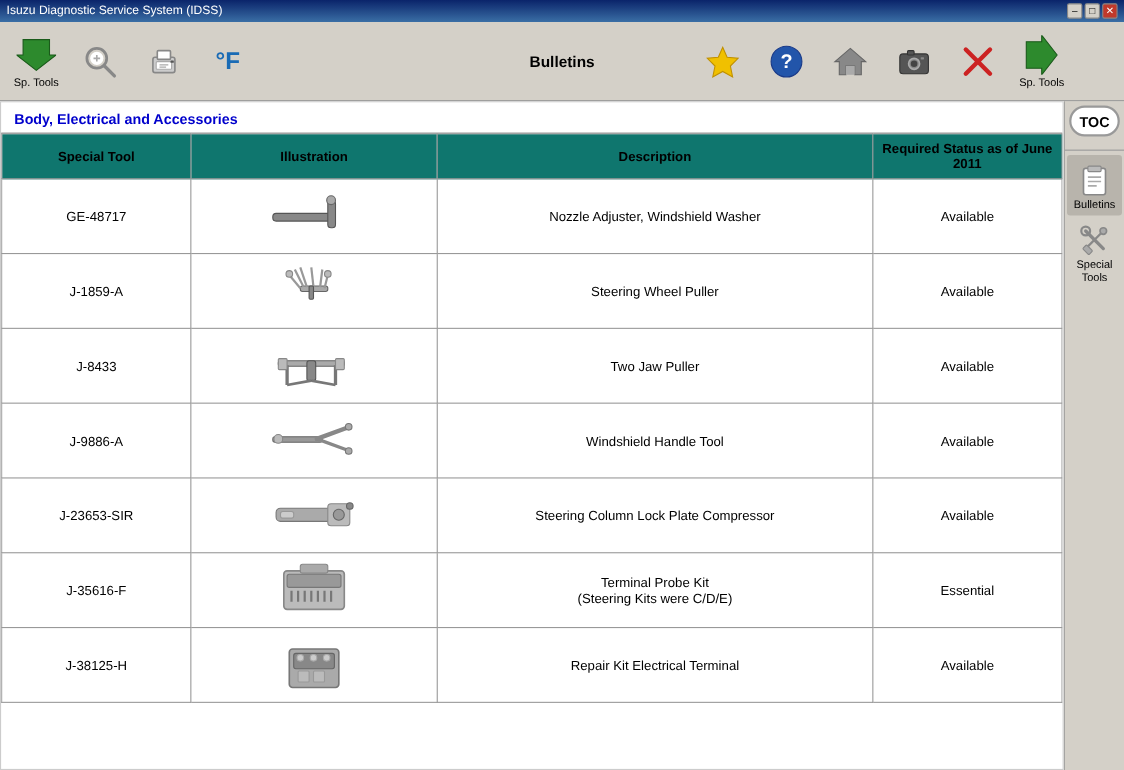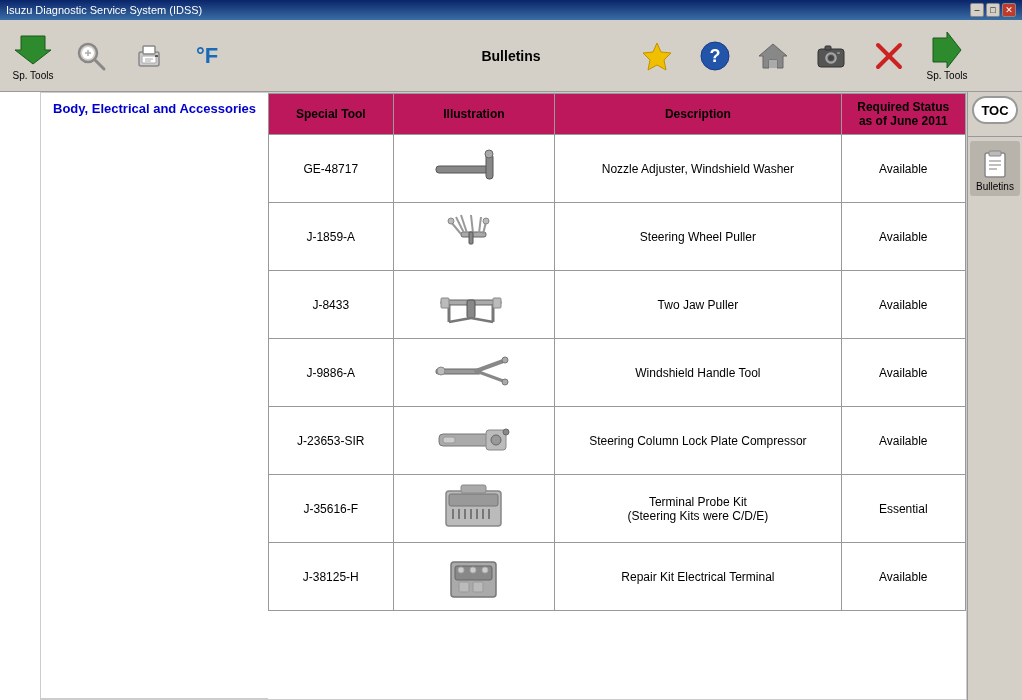--- a/index.html
+++ b/index.html
@@ -58,24 +58,23 @@
       height: calc(700px - 20px - 72px);
       background: white;
     }
 
     
     .content-pane {
       flex: 1;
       background: white;
       overflow: hidden;
       display: flex;
-      flex-direction: row;
+      flex-direction: column;
       border: 1px solid #ccc;
       position: relative;
-      margin-left: 40px;
     }
 
     .content-header {
       color: #0000cc;
       font-weight: bold;
       font-size: 13px;
       padding: 8px 12px 4px;
       border-bottom: 1px solid #ccc;
     }
 
@@ -95,21 +94,21 @@
       border-collapse: collapse;
       table-layout: fixed;
     }
     .tools-table th, .tools-table td {
       border: 1px solid #999;
       padding: 6px 8px;
       text-align: center;
       vertical-align: middle;
     }
     .tools-table th {
-      background: #be185d;
+      background: #0f766e;
       font-weight: bold;
       font-size: 12px;
     }
     .tools-table td { font-size: 12px; }
     .tools-table col:nth-child(1) { width: 100px; }
     .tools-table col:nth-child(2) { width: 130px; }
     .tools-table col:nth-child(3) { width: 230px; }
     .tools-table col:nth-child(4) { width: 100px; }
 
     .tool-illustration {
@@ -452,14 +451,27 @@
           <rect x="6" y="6" width="20" height="24" rx="2" fill="white" stroke="#888" stroke-width="1.5"></rect>
           <rect x="10" y="4" width="12" height="5" rx="1" fill="#bbb" stroke="#888" stroke-width="1"></rect>
           <line x1="10" y1="14" x2="22" y2="14" stroke="#aaa" stroke-width="1.5"></line>
           <line x1="10" y1="18" x2="22" y2="18" stroke="#aaa" stroke-width="1.5"></line>
           <line x1="10" y1="22" x2="18" y2="22" stroke="#aaa" stroke-width="1.5"></line>
         </svg>
       </div>
       <span class="label">Bulletins</span>
     </div>
 
+    <div class="sidebar-btn">
+      <div class="icon-area">
+        <svg width="32" height="32" viewBox="0 0 32 32">
+
+          <line x1="8" y1="8" x2="24" y2="24" stroke="#888" stroke-width="3" stroke-linecap="round"></line>
+          <line x1="8" y1="24" x2="24" y2="8" stroke="#888" stroke-width="2" stroke-linecap="round"></line>
+          <circle cx="8" cy="8" r="4" fill="none" stroke="#888" stroke-width="2"></circle>
+          <circle cx="24" cy="8" r="3" fill="#aaa" stroke="#888" stroke-width="1.5"></circle>
+          <rect x="6" y="22" width="5" height="8" rx="1" fill="#aaa" stroke="#888" stroke-width="1" transform="rotate(-45 8 24)"></rect>
+        </svg>
+      </div>
+      <span class="label">Special Tools</span>
+    </div>
   </div>
 </div>
 
 </body></html>

